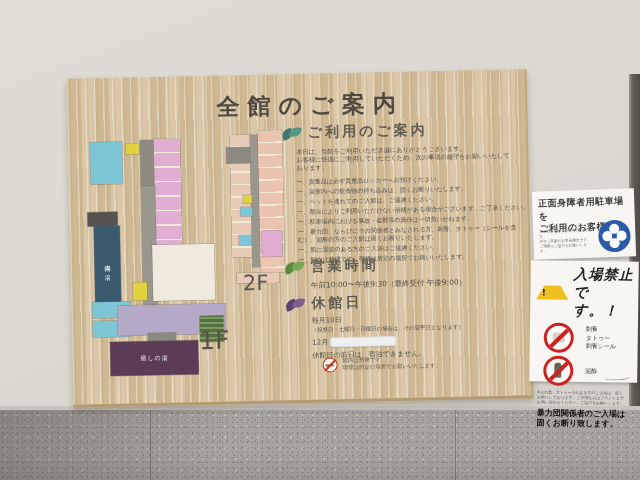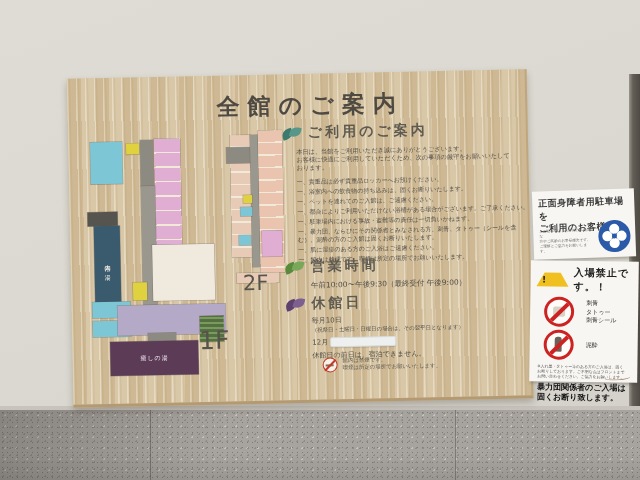--- a/index.html
+++ b/index.html
@@ -81,21 +81,21 @@
   .paper{position:absolute;background:#f7f6f2;box-shadow:1px 2px 3px rgba(60,55,45,.3);}
   .paper-parking{left:533px;top:190px;width:102px;height:68px;transform:rotate(-2deg);padding:6px 5px 4px 6px;box-sizing:border-box;}
   .parking-title{font-size:9px;font-weight:700;color:#3c3c3c;letter-spacing:.5px;line-height:12.5px;}
   .parking-small{position:absolute;left:6px;bottom:5px;width:54px;font-size:3.6px;line-height:5px;color:#6a6a6a;}
   .clover{position:absolute;right:4px;bottom:4px;width:34px;height:34px;}
 
   .paper-noentry{left:530px;top:261px;width:108px;height:121px;transform:rotate(.8deg);padding:5px 5px 3px 6px;box-sizing:border-box;}
   .ne-title-row{display:flex;align-items:center;gap:5px;}
   .warn-tri{position:relative;width:0;height:0;border-left:8px solid transparent;border-right:8px solid transparent;border-bottom:14px solid #f0c020;flex:0 0 16px;}
   .warn-tri::after{content:"!";position:absolute;left:-2.5px;top:2px;font-size:9px;font-weight:800;color:#222;}
-  .ne-title{font-size:10px;font-weight:700;color:#222;letter-spacing:1px;}
+  .ne-title{font-size:14px;font-weight:700;color:#222;letter-spacing:1px;font-style:italic;}
   .ne-row{display:flex;align-items:center;gap:12px;margin:3px 0 0 8px;}
   .prohibit{position:relative;width:24px;height:24px;border:3px solid #cc2222;border-radius:50%;background:#fdfcf8;flex:0 0 24px;overflow:hidden;}
   .prohibit::after{content:"";position:absolute;left:-4px;top:10px;width:34px;height:3.5px;background:#cc2222;transform:rotate(-45deg);}
   .tattoo-mark{position:absolute;left:6px;top:7px;width:12px;height:10px;background:#d8d2c6;border-radius:2px;}
   .drunk-mark{position:absolute;left:8px;top:4px;width:7px;height:15px;background:#6b6258;border-radius:3px 3px 1px 1px;}
   .ne-labels{font-size:6px;line-height:8.5px;color:#333;}
   .ne-fine{margin:4px 0 0 2px;font-size:3.9px;line-height:5.2px;color:#555;}
   .ne-bold{margin:3px 0 0 2px;font-size:8px;line-height:10px;font-weight:800;color:#111;}
   .ne-sign{position:absolute;right:7px;bottom:2px;width:26px;height:5px;border-bottom:1.4px solid #9a6a52;border-radius:50%;transform:rotate(-4deg);opacity:.75;}
 </style>

